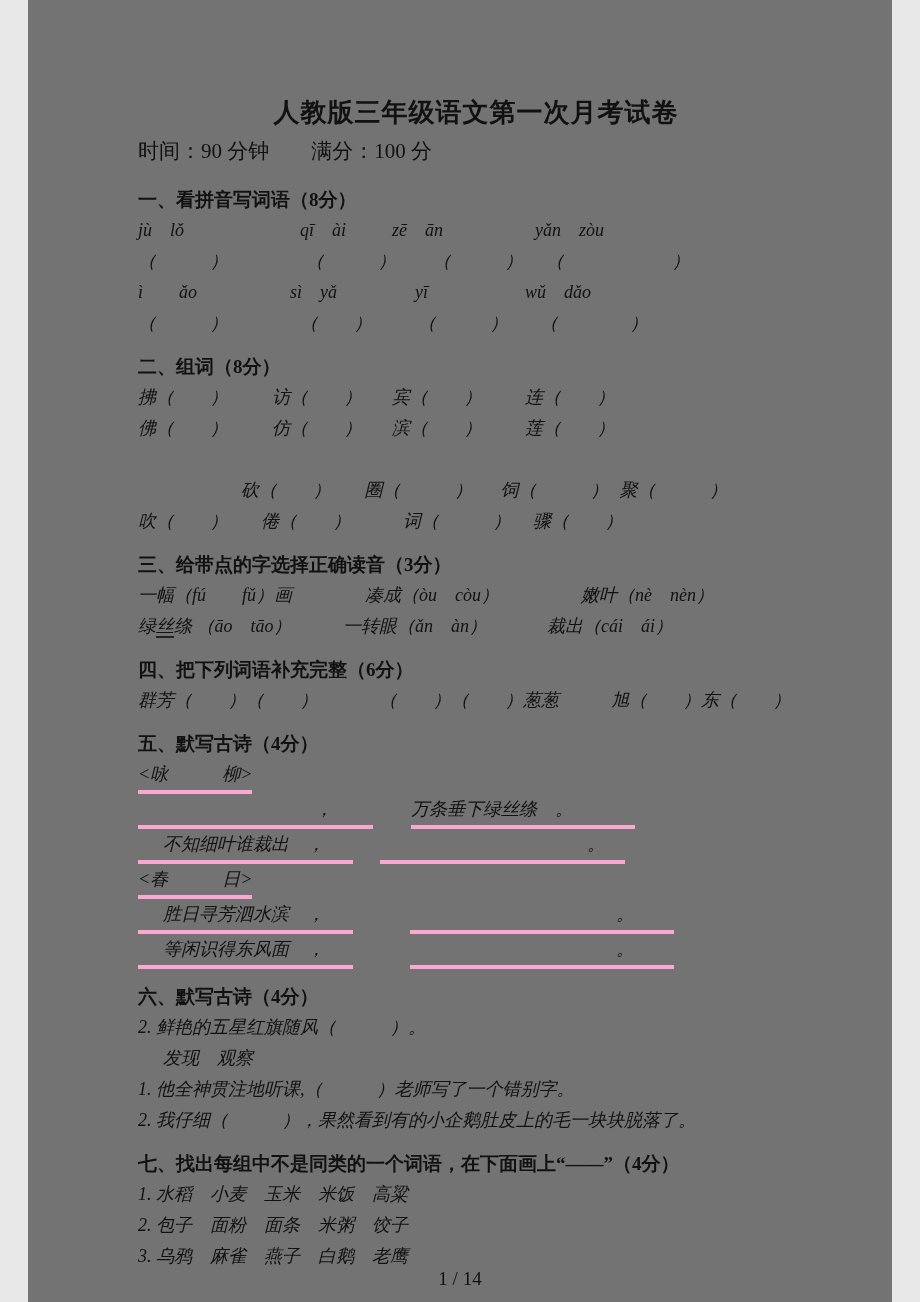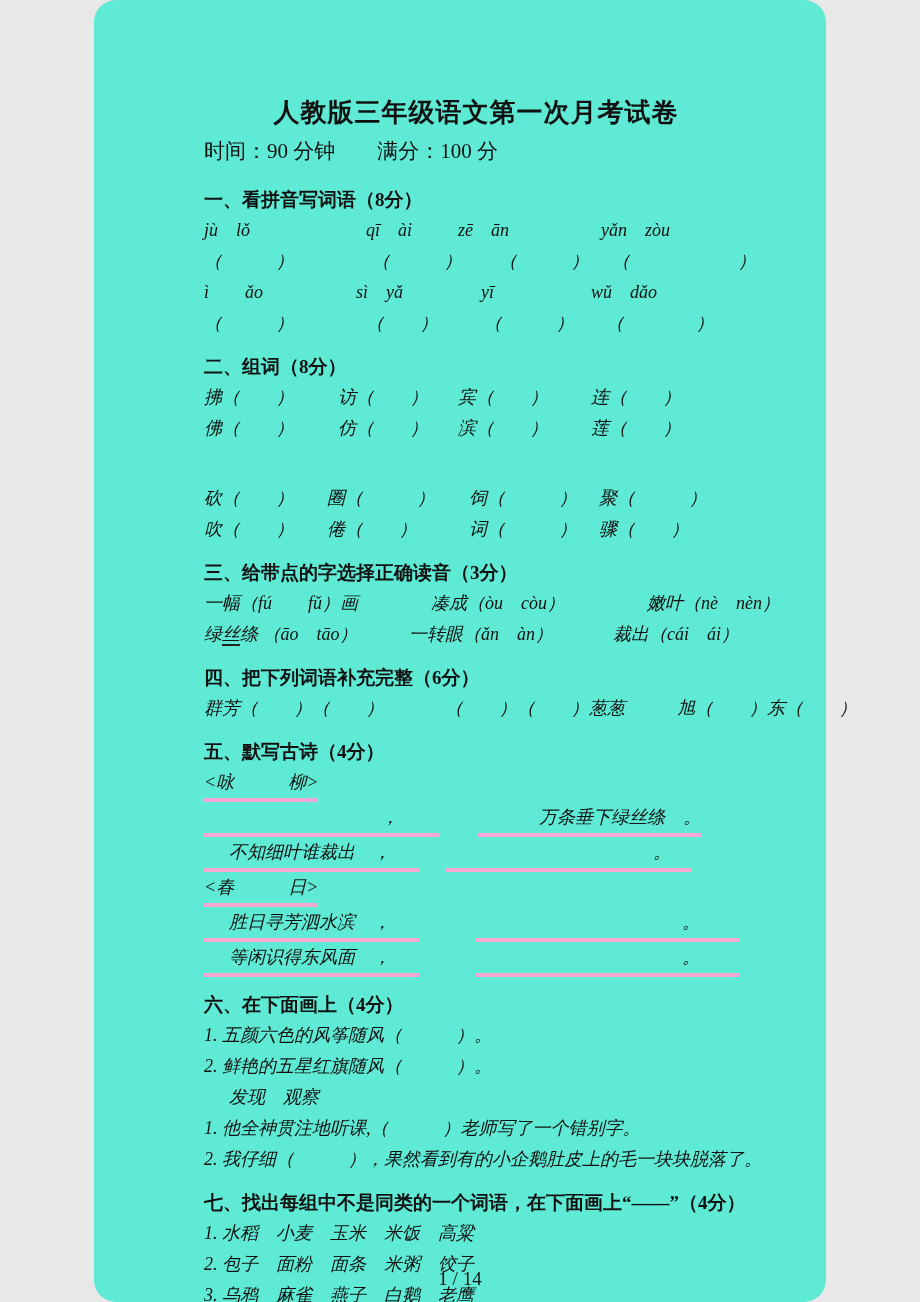--- a/index.html
+++ b/index.html
@@ -1,39 +1,39 @@
 <!DOCTYPE html>
 <html><head>
 <meta charset="utf-8">
 <style>
   html,body{margin:0;padding:0;background:#e8e8e8;}
   .page{
-    width:732px;height:1302px;background:#5eead4;margin:0 auto;
+    width:864px;height:1302px;background:#737373;margin:0 auto;
     box-sizing:border-box;padding:96px 78px 0 110px;position:relative;
-    font-family:"Liberation Serif","DejaVu Serif",serif;color:#111;border-radius:22px;
+    font-family:"Liberation Serif","DejaVu Serif",serif;color:#111;
   }
   .title{font-size:26px;font-weight:bold;line-height:34px;text-align:center;letter-spacing:1px;}
   .meta{font-size:21px;line-height:42px;}
   .head{font-size:19px;font-weight:bold;line-height:31px;white-space:nowrap;margin-top:12px;}
   .row{font-size:18px;line-height:31px;white-space:nowrap;font-style:italic;}
   .seg{display:inline-block;box-sizing:border-box;}
-  .gap{margin-top:39px;}
+  .gap{margin-top:31px;text-align:center;}
   .indent{padding-left:25px;}
   
   .w92{width:92px}.w110{width:110px}.w113{width:113px}.w118{width:118px}
   .w120{width:120px}.w122{width:122px}.w123{width:123px}.w125{width:125px}
   .w127{width:127px}.w130{width:130px}.w133{width:133px}.w134{width:134px}
   .w142{width:142px}.w143{width:143px}.w152{width:152px}.w162{width:162px}
   .w168{width:168px}.w204{width:204px}.w205{width:205px}.w216{width:216px}
   .w227{width:227px}.w232{width:232px}.w234{width:234px}.w239{width:239px}
   .w241{width:241px}
   
   .ul{border-bottom:4px solid #f9a8d4;}
   .pl1{width:235px;text-align:right;padding-right:40px;}
-  .pl2{width:224px;text-align:right;margin-left:38px;}
+  .pl2{width:224px;text-align:left;margin-left:38px;}
   .pl3{width:215px;padding-left:25px;}
   .pl4{width:245px;text-align:right;padding-right:20px;margin-left:27px;}
   .pl5{width:264px;text-align:right;padding-right:40px;margin-left:57px;}
   .dotted{border-bottom:2px solid #222;}
   .footer{position:absolute;left:0;right:0;bottom:12px;text-align:center;font-size:19px;line-height:22px;}
 </style>
 </head>
 <body>
 
 <div class="page">
@@ -95,22 +95,21 @@
   <div class="row">
     <span class="seg ul">&lt;春　　　日&gt;</span>
   </div>
   <div class="row">
     <span class="seg ul pl3">胜日寻芳泗水滨　，</span><span class="seg ul pl5">。</span>
   </div>
   <div class="row">
     <span class="seg ul pl3">等闲识得东风面　，</span><span class="seg ul pl5">。</span>
   </div>
 
-  <div class="head">六、在下面画上（4分）</div>
-  <div class="row">1. 五颜六色的风筝随风（　　　）。</div>
+  <div class="head">六、默写古诗（4分）</div>
   <div class="row">2. 鲜艳的五星红旗随风（　　　）。</div>
   <div class="row indent">发现　观察</div>
   <div class="row">1. 他全神贯注地听课,（　　　）老师写了一个错别字。</div>
   <div class="row">2. 我仔细（　　　），果然看到有的小企鹅肚皮上的毛一块块脱落了。</div>
 
   <div class="head">七、找出每组中不是同类的一个词语，在下面画上“——”（4分）</div>
   <div class="row">1. 水稻　小麦　玉米　米饭　高粱</div>
   <div class="row">2. 包子　面粉　面条　米粥　饺子</div>
   <div class="row">3. 乌鸦　麻雀　燕子　白鹅　老鹰</div>
 

